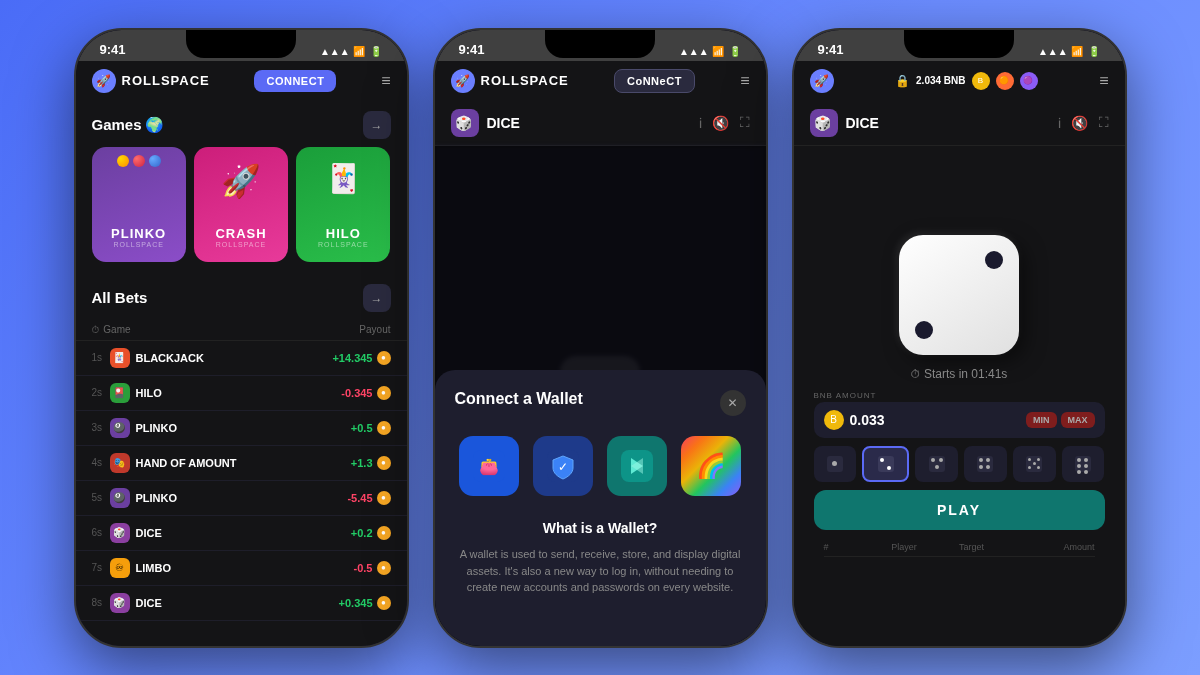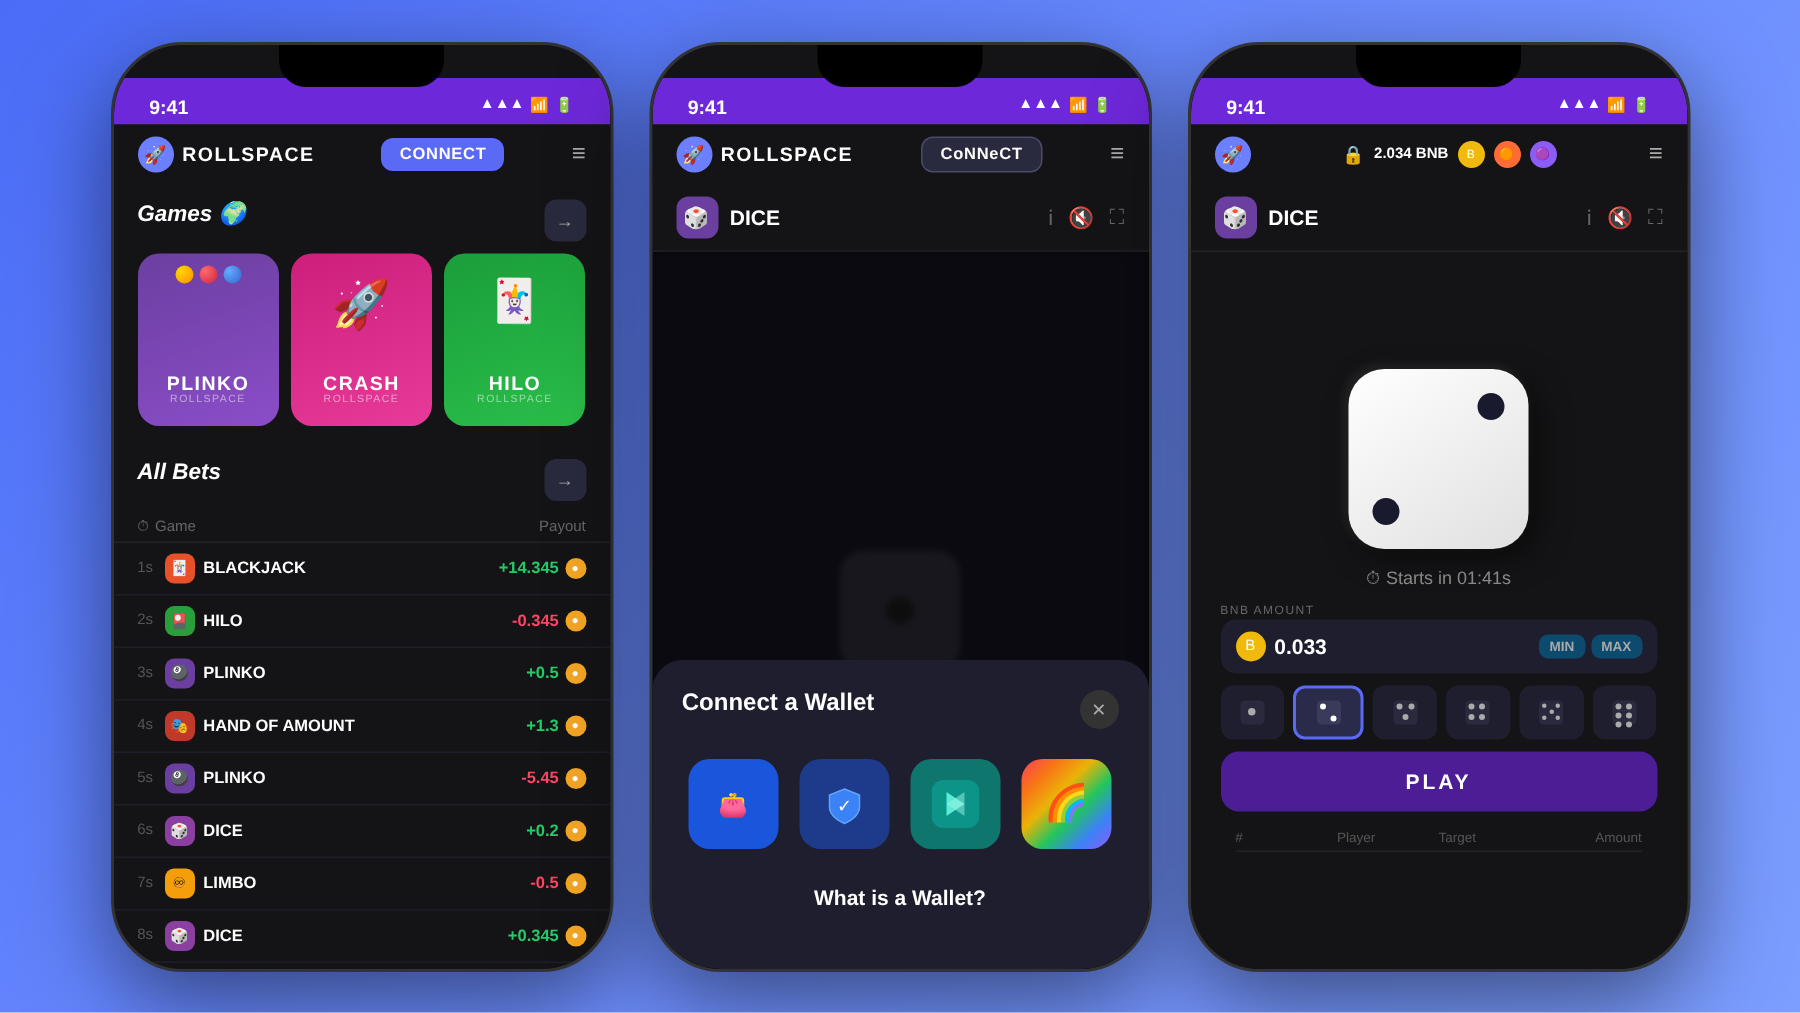--- a/index.html
+++ b/index.html
@@ -34,25 +34,24 @@
       border-radius: 46px;
       overflow: hidden;
       display: flex;
       flex-direction: column;
     }
 
     
     .status-bar {
       display: flex;
       justify-content: space-between;
-      align-items: flex-start;
+      align-items: flex-end;
       padding: 12px 24px 4px;
-      background: #6d28d9;
+      background: #404040;
       flex-shrink: 0;
-      margin-top: 22px;
     }
     .status-time {
       font-size: 13px;
       font-weight: 600;
       color: #fff;
     }
     .status-icons {
       display: flex;
       gap: 4px;
       align-items: center;
@@ -122,22 +121,22 @@
     }
     .menu-icon {
       color: #aaa;
       font-size: 16px;
     }
 
     
     .section-header {
       display: flex;
       justify-content: space-between;
+      align-items: center;
       padding: 10px 16px 8px;
-      font-style: italic;
     }
     .section-title {
       color: #fff;
       font-size: 15px;
       font-weight: 700;
     }
     .arrow-btn {
       width: 28px;
       height: 28px;
       background: #2a2a3e;
@@ -479,21 +478,21 @@
       color: #fff;
       font-size: 14px;
       font-weight: 700;
       flex: 1;
     }
     .min-max-btns {
       display: flex;
       gap: 4px;
     }
     .mm-btn {
-      background: #0c4a6e;
+      background: #7f1d1d;
       color: #aaa;
       border: none;
       border-radius: 6px;
       padding: 3px 7px;
       font-size: 9px;
       font-weight: 700;
       cursor: pointer;
     }
 
     
@@ -513,21 +512,21 @@
       justify-content: center;
       cursor: pointer;
     }
     .dice-sel-item.active {
       background: #2a2a4a;
       border: 2px solid #5b6af5;
     }
 
     .play-btn {
       width: 100%;
-      background: #4c1d95;
+      background: #0f766e;
       color: #fff;
       border: none;
       border-radius: 12px;
       padding: 12px;
       font-size: 14px;
       font-weight: 800;
       letter-spacing: 2px;
       cursor: pointer;
       margin-bottom: 8px;
     }
@@ -772,20 +771,21 @@
                 <polygon points="22,16 10,8 10,24" fill="#5eead4"></polygon>
                 <polygon points="10,16 22,8 22,24" fill="#99f6e4" opacity="0.5"></polygon>
               </svg>
             </div>
             <div class="wallet-option rainbow" style="background: linear-gradient(135deg, #f43f5e, #f97316, #eab308, #22c55e, #3b82f6, #8b5cf6);">
               <span style="font-size:24px;">🌈</span>
             </div>
           </div>
 
           <div class="wallet-info-title">What is a Wallet?</div>
+          <div class="wallet-info-text">A wallet is used to send, receive, store, and display digital assets. It's also a new way to log in, without needing to create new accounts and passwords on every website.</div>
 
         </div>
       </div>
     </div>
   </div>
 </div>
 
 <div class="phone">
   <div class="notch"></div>
   <div class="phone-inner" style="background:#141416;">

